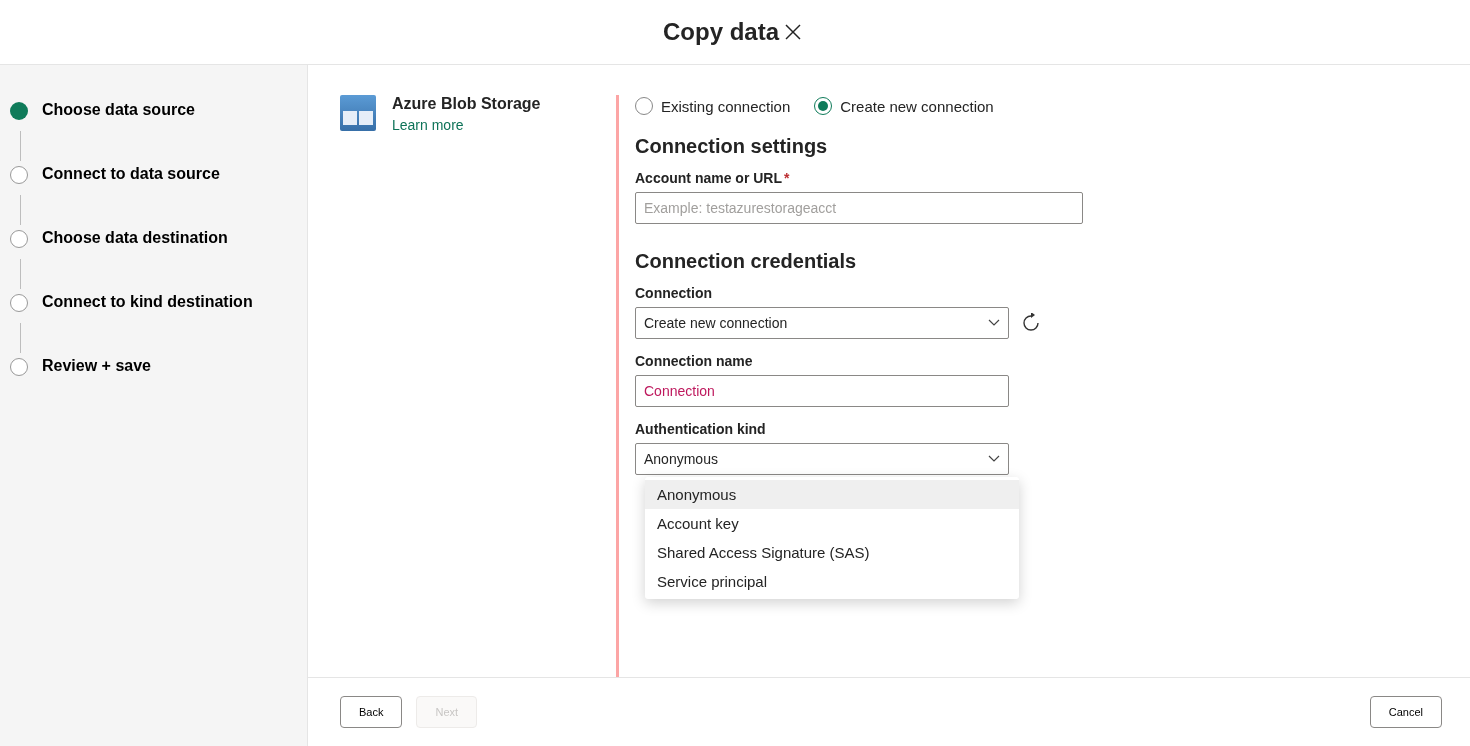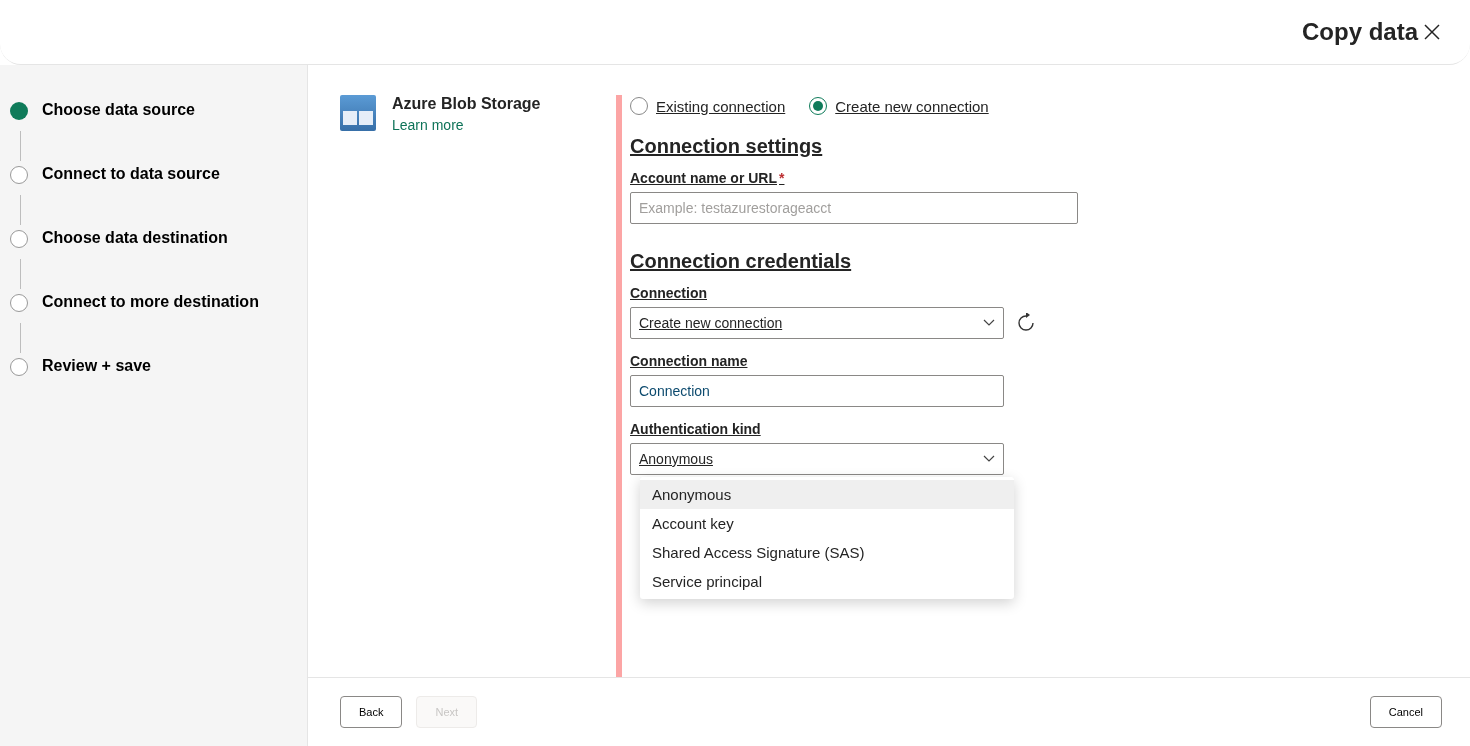--- a/index.html
+++ b/index.html
@@ -13,24 +13,23 @@
     overflow: hidden;
   }
   .dialog {
     display: flex;
     flex-direction: column;
     height: 100%;
   }
   .header {
     display: flex;
     align-items: center;
-    justify-content: flex-end;
+    justify-content: center;
     padding: 18px 24px 18px 24px;
     border-bottom: 1px solid #e5e5e5;
-    border-radius: 21px;
   }
   .header h1 {
     font-size: 24px;
     font-weight: 700;
   }
   .close-btn {
     width: 28px;
     height: 28px;
     display: flex;
     align-items: center;
@@ -152,24 +151,23 @@
   }
   .learn-more {
     color: #0e7358;
     text-decoration: none;
     font-size: 14px;
     display: inline-block;
     margin-top: 4px;
     cursor: pointer;
   }
   .form-panel {
-    border-left: 6px solid #fca5a5;
-    padding-left: 8px;
+    border-left: 3px solid #fca5a5;
+    padding-left: 16px;
     flex: 1;
-    text-decoration: underline;
   }
 
   .radio-row {
     display: flex;
     gap: 24px;
     align-items: center;
     margin-bottom: 20px;
     margin-top: 2px;
   }
   .radio-item {
@@ -210,21 +208,21 @@
   }
   .req-star { color: #bc2f32; margin-left: 2px; }
   .text-input {
     width: 448px;
     height: 32px;
     border: 1px solid #8a8886;
     border-radius: 2px;
     padding: 0 8px;
     font-family: inherit;
     font-size: 14px;
-    color: #0c4a6e;
+    color: #be185d;
   }
   .text-input::placeholder { color: #a19f9d; }
   .combo-row {
     display: flex;
     align-items: center;
     gap: 12px;
   }
   .combo {
     width: 374px;
     height: 32px;
@@ -346,21 +344,21 @@
       </div>
       <div class="step">
           <div class="connector"></div>
         </div>
 
       <div class="step">
         <div class="step-marker">
             <div class="circle-empty"></div>
           </div>
         <div class="step-body">
-          <div class="step-title">Connect to more destination</div>
+          <div class="step-title">Connect to kind destination</div>
         </div>
       </div>
       <div class="step">
           <div class="connector"></div>
         </div>
 
       <div class="step">
         <div class="step-marker">
             <div class="circle-empty"></div>
           </div>

